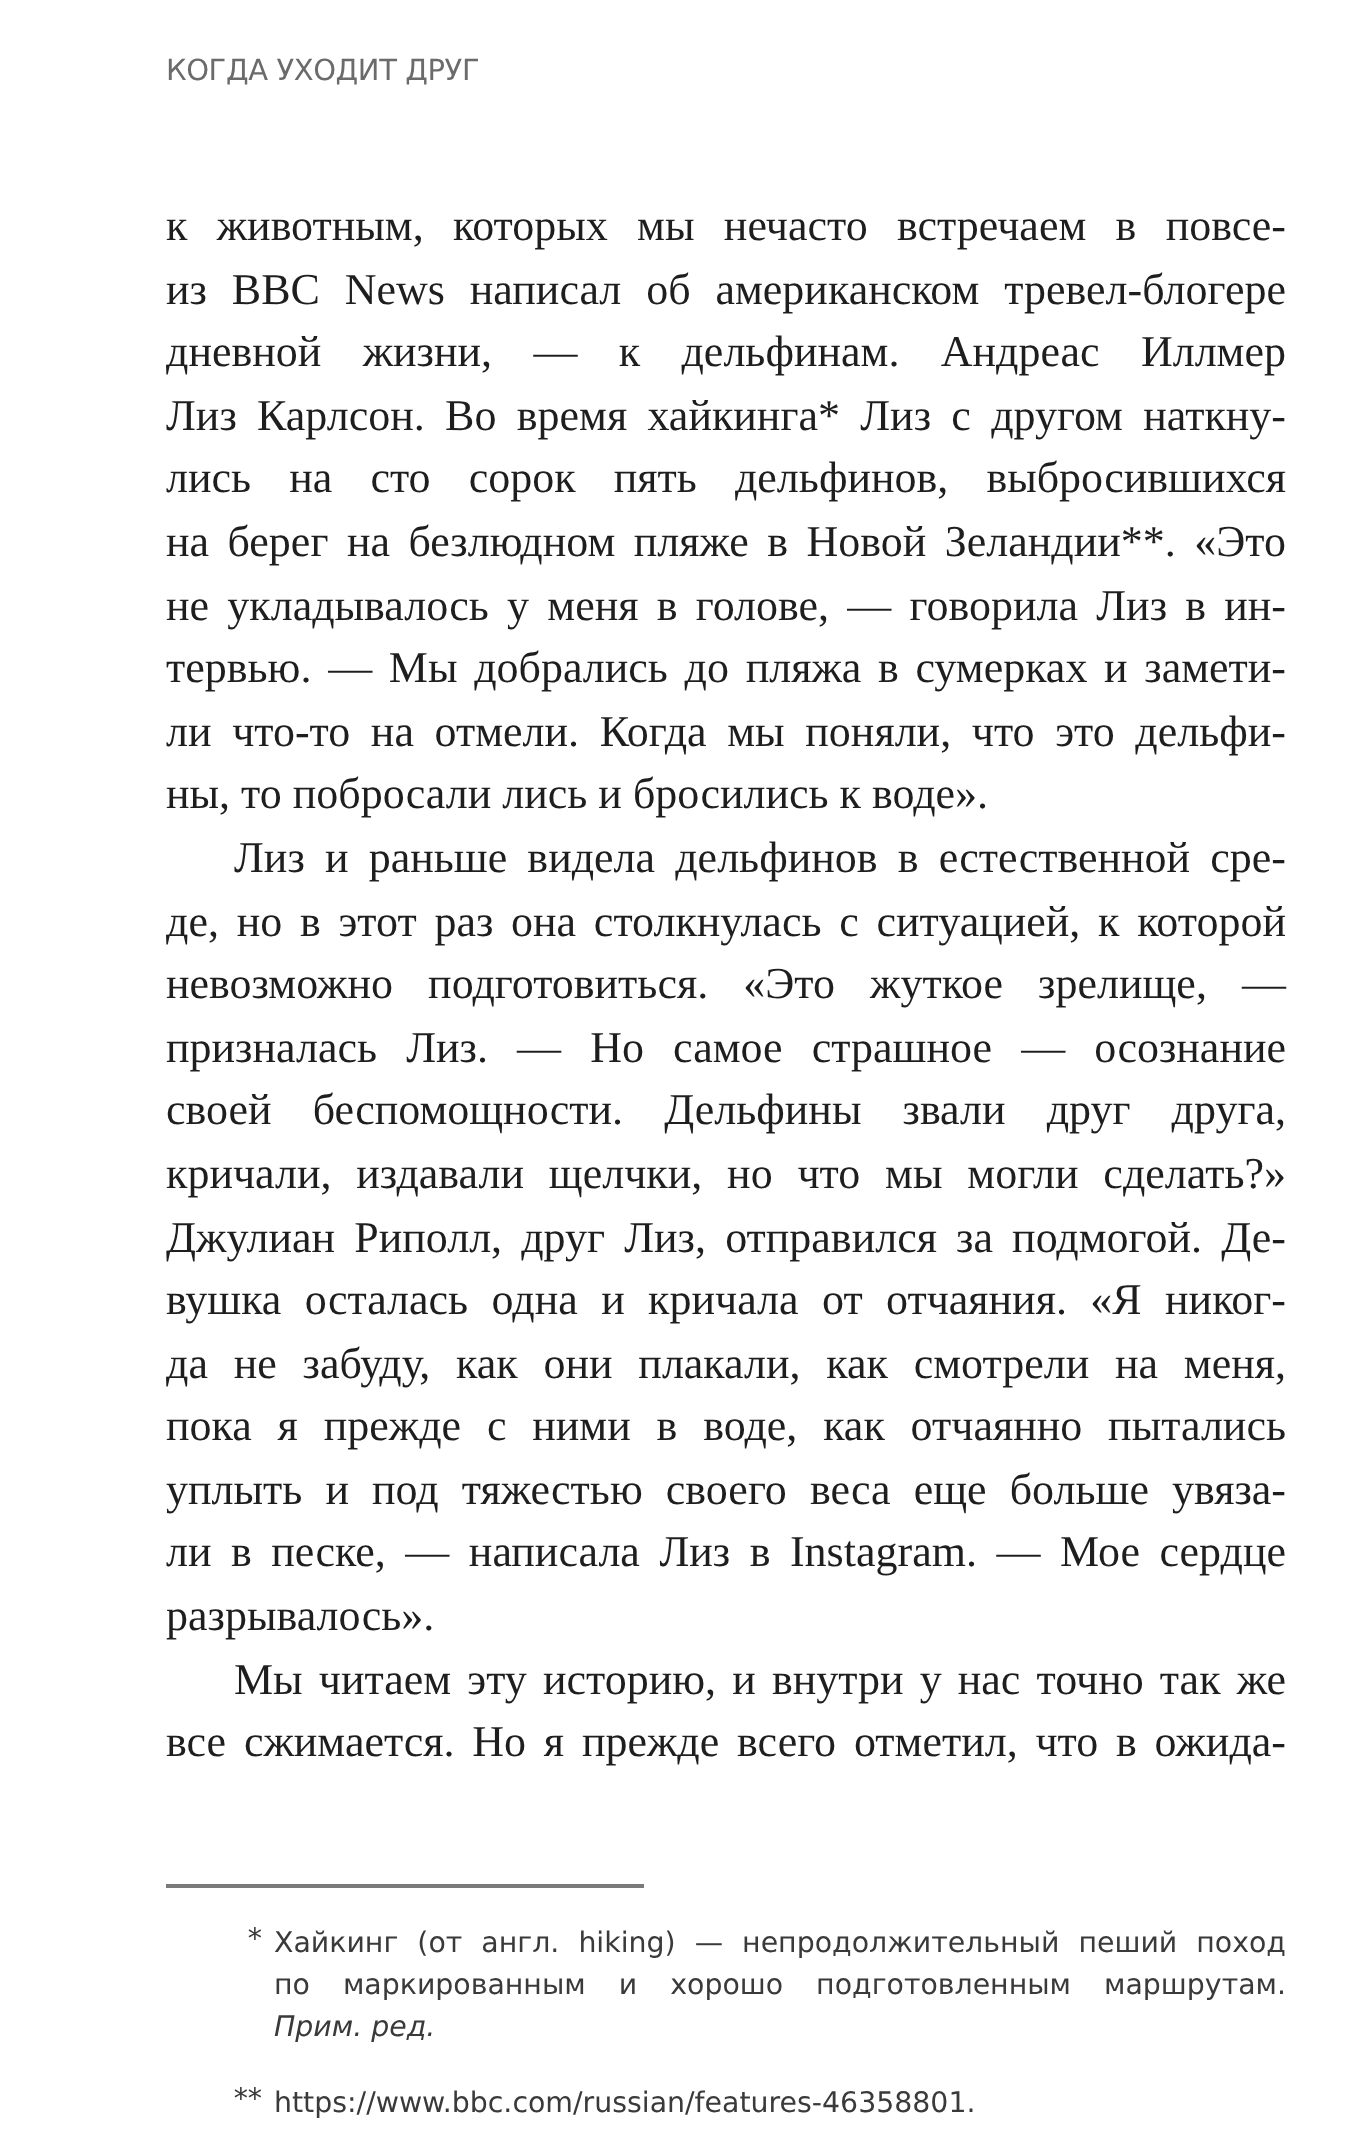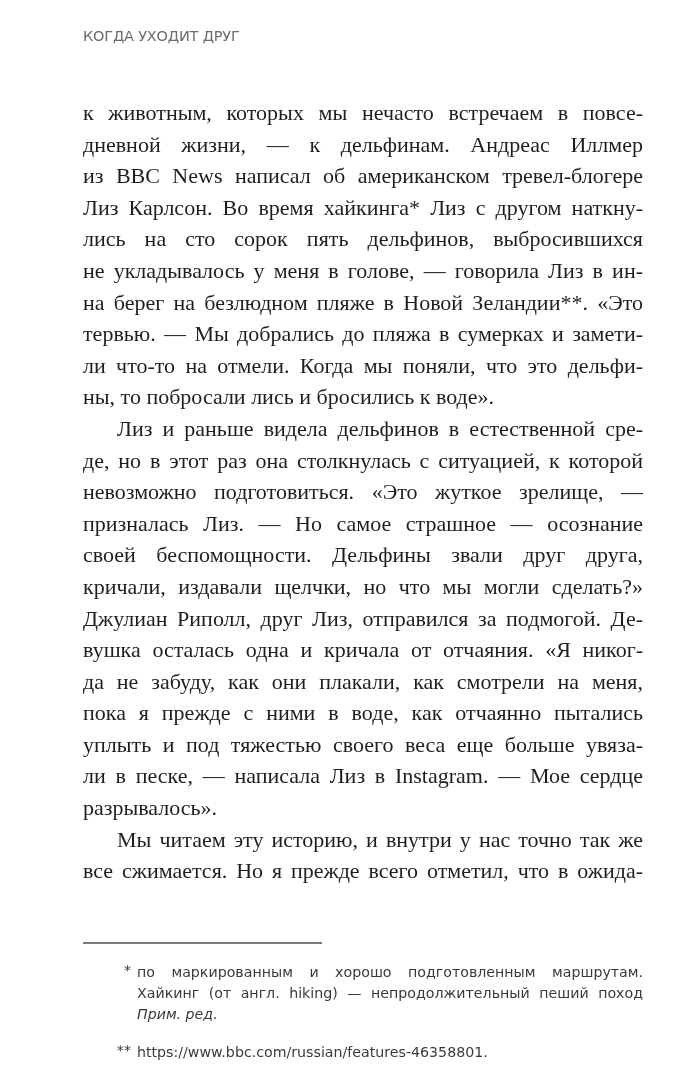--- a/index.html
+++ b/index.html
@@ -37,26 +37,26 @@
 </head>
 <body>
 
 <div class="page">
   <div class="running-head">КОГДА УХОДИТ ДРУГ</div>
 
   <div class="body-text">
 
     <div>
       <span class="line">к животным, которых мы нечасто встречаем в повсе-</span>
+      <span class="line">из BBC News написал об американском тревел-блогере</span>
       <span class="line">дневной жизни, — к дельфинам. Андреас Иллмер</span>
-      <span class="line">из BBC News написал об американском тревел-блогере</span>
       <span class="line">Лиз Карлсон. Во время хайкинга* Лиз с другом наткну-</span>
       <span class="line">лись на сто сорок пять дельфинов, выбросившихся</span>
+      <span class="line">на берег на безлюдном пляже в Новой Зеландии**. «Это</span>
       <span class="line">не укладывалось у меня в голове, — говорила Лиз в ин-</span>
-      <span class="line">на берег на безлюдном пляже в Новой Зеландии**. «Это</span>
       <span class="line">тервью. — Мы добрались до пляжа в сумерках и замети-</span>
       <span class="line">ли что-то на отмели. Когда мы поняли, что это дельфи-</span>
       <span class="line last">ны, то побросали лись и бросились к воде».</span>
     </div>
 
     <div>
       <span class="line indent">Лиз и раньше видела дельфинов в естественной сре-</span>
       <span class="line">де, но в этот раз она столкнулась с ситуацией, к которой</span>
       <span class="line">невозможно подготовиться. «Это жуткое зрелище, —</span>
       <span class="line">призналась Лиз. — Но самое страшное — осознание</span>
@@ -75,22 +75,22 @@
       <span class="line indent">Мы читаем эту историю, и внутри у нас точно так же</span>
       <span class="line">все сжимается. Но я прежде всего отметил, что в ожида-</span>
     </div>
   </div>
 
   <div class="footnote-rule"></div>
 
   <div class="footnotes">
     <div class="fn">
       <span class="fn-marker">*</span>
+      <span class="fn-line">Хайкинг (от англ. hiking) — непродолжительный пеший поход</span>
       <span class="fn-line">по маркированным и хорошо подготовленным маршрутам.</span>
-      <span class="fn-line">Хайкинг (от англ. hiking) — непродолжительный пеший поход</span>
       <span class="fn-line last italic">Прим. ред.</span>
     </div>
     <div class="fn">
       <span class="fn-marker">**</span>
       <span class="fn-line last">https://www.bbc.com/russian/features-46358801.</span>
     </div>
   </div>
 </div>
 
 </body></html>

